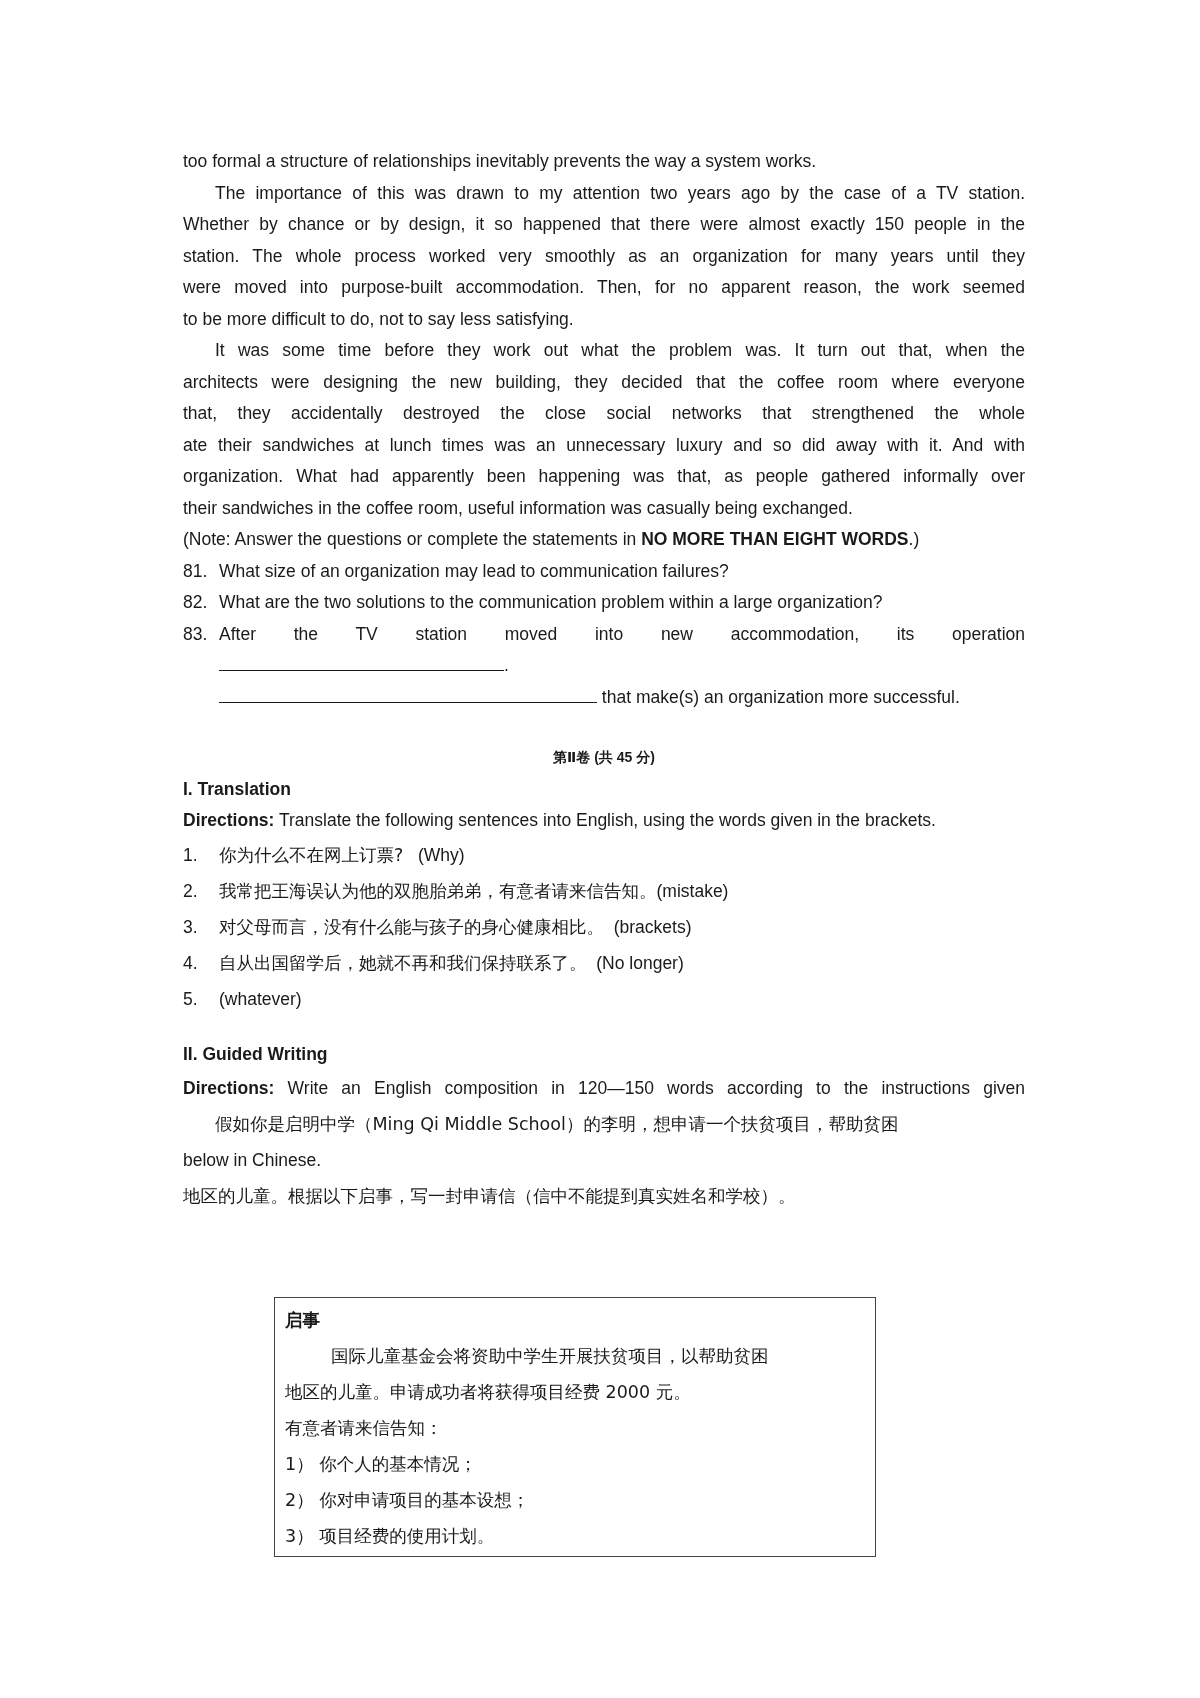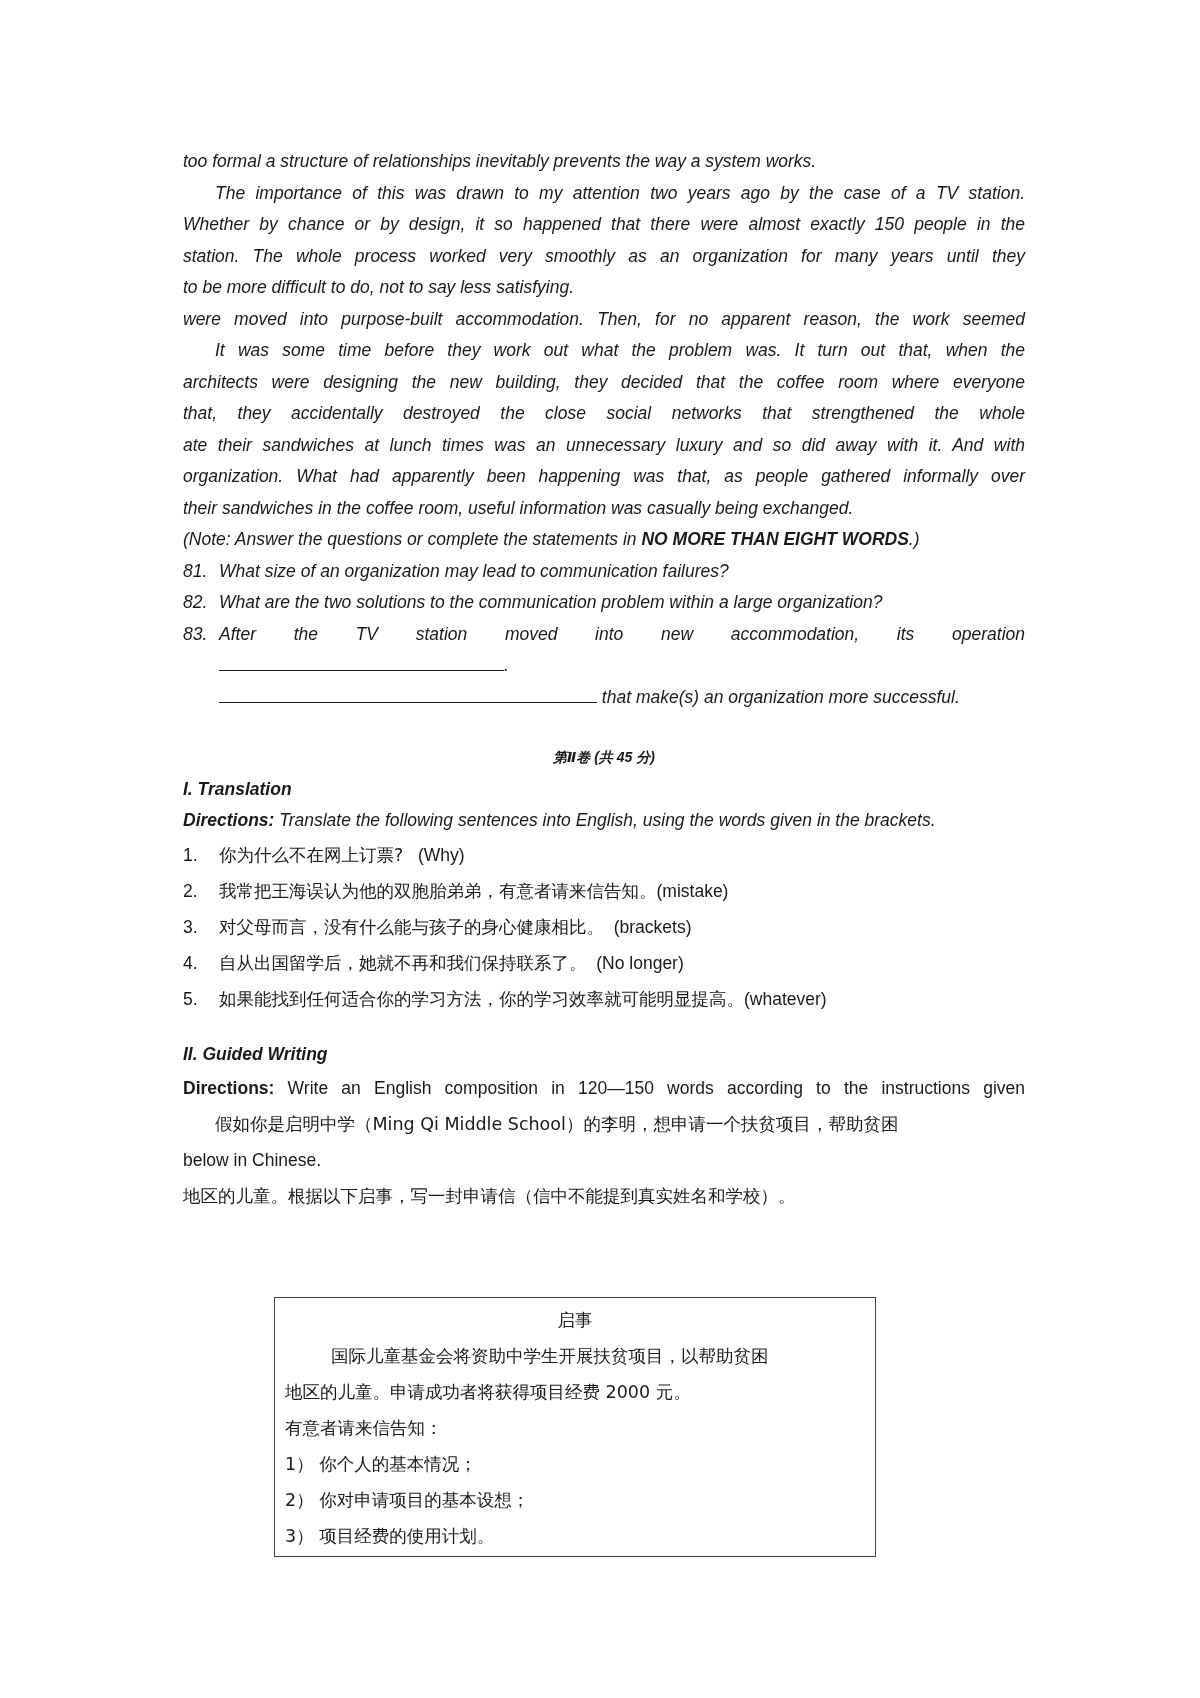--- a/index.html
+++ b/index.html
@@ -2,51 +2,51 @@
 <html><head>
 <meta charset="utf-8">
 <style>
   html, body { margin: 0; padding: 0; background: #ffffff; }
   body {
     width: 1200px; height: 1698px; position: relative; overflow: hidden;
     font-family: "Liberation Sans", "DejaVu Sans", sans-serif;
     color: #1a1a1a; font-size: 17.5px;
   }
   .page { position: absolute; left: 183px; top: 146px; width: 842px; }
-  .line { height: 31.5px; line-height: 31.5px; white-space: nowrap; font-style: italic; }
+  .line { height: 31.5px; line-height: 31.5px; white-space: nowrap; }
   .justify { text-align: justify; text-align-last: justify; white-space: normal; }
   .indent { padding-left: 32px; }
   .bold { font-weight: bold; }
   .q { display: flex; }
   .qnum { width: 36px; flex: none; }
   .qtext { flex: 1; }
   .blank { display: inline-block; border-bottom: 1px solid #1a1a1a; height: 18px; vertical-align: baseline; }
   .center-title { text-align: center; font-weight: bold; font-size: 14px; }
   .tl { display: flex; height: 36px; line-height: 36px; }
   .tl .num { width: 36px; flex: none; }
   .cn { font-family: "DejaVu Sans", sans-serif; }
   .notice-box {
     position: absolute; left: 274px; top: 1297px; width: 602px; height: 260px;
     border: 1px solid #444; box-sizing: border-box; padding: 4px 10px 0 10px;
   }
   .notice-box .row { height: 36px; line-height: 36px; white-space: nowrap; }
-  .notice-title { text-align: center; font-weight: normal; }
+  .notice-title { font-weight: bold; }
 </style>
 </head>
 <body>
 
 <div class="page">
 
   <div>
     <div class="line">too formal a structure of relationships inevitably prevents the way a system works.</div>
     <div class="line justify indent">The importance of this was drawn to my attention two years ago by the case of a TV station.</div>
     <div class="line justify">Whether by chance or by design, it so happened that there were almost exactly 150 people in the</div>
     <div class="line justify">station. The whole process worked very smoothly as an organization for many years until they</div>
+    <div class="line justify">were moved into purpose-built accommodation. Then, for no apparent reason, the work seemed</div>
     <div class="line">to be more difficult to do, not to say less satisfying.</div>
-    <div class="line justify">were moved into purpose-built accommodation. Then, for no apparent reason, the work seemed</div>
     <div class="line justify indent">It was some time before they work out what the problem was. It turn out that, when the</div>
     <div class="line justify">architects were designing the new building, they decided that the coffee room where everyone</div>
     <div class="line justify">that, they accidentally destroyed the close social networks that strengthened the whole</div>
     <div class="line justify">ate their sandwiches at lunch times was an unnecessary luxury and so did away with it. And with</div>
     <div class="line justify">organization. What had apparently been happening was that, as people gathered informally over</div>
     <div class="line">their sandwiches in the coffee room, useful information was casually being exchanged.</div>
   </div>
 
   <div class="line">
     <span>(Note: Answer the questions or complete the statements in </span><span class="bold">NO MORE THAN EIGHT WORDS</span><span>.)</span>
@@ -97,21 +97,20 @@
       <span class="cn">对父母而言，没有什么能与孩子的身心健康相比。</span>&nbsp;&nbsp;
       <span>(brackets)</span>
     </div>
     <div class="tl">
       <span class="num">4.</span>
       <span class="cn">自从出国留学后，她就不再和我们保持联系了。</span>&nbsp;&nbsp;
       <span>(No longer)</span>
     </div>
     <div class="tl">
       <span class="num">5.</span>
-      <span class="cn">如果能找到任何适合你的学习方法，你的学习效率就可能明显提高。</span>
       <span>(whatever)</span>
     </div>
   </div>
 
   <div style="height:22px"></div>
   <div class="line bold">II. Guided Writing</div>
   <div class="tl justify" style="display:block">
     <span class="bold">Directions:</span><span> Write an English composition in 120—150 words according to the instructions given</span>
   </div>
   <div class="tl cn indent" style="display:block; white-space:nowrap">假如你是启明中学（Ming Qi Middle School）的李明，想申请一个扶贫项目，帮助贫困</div>

